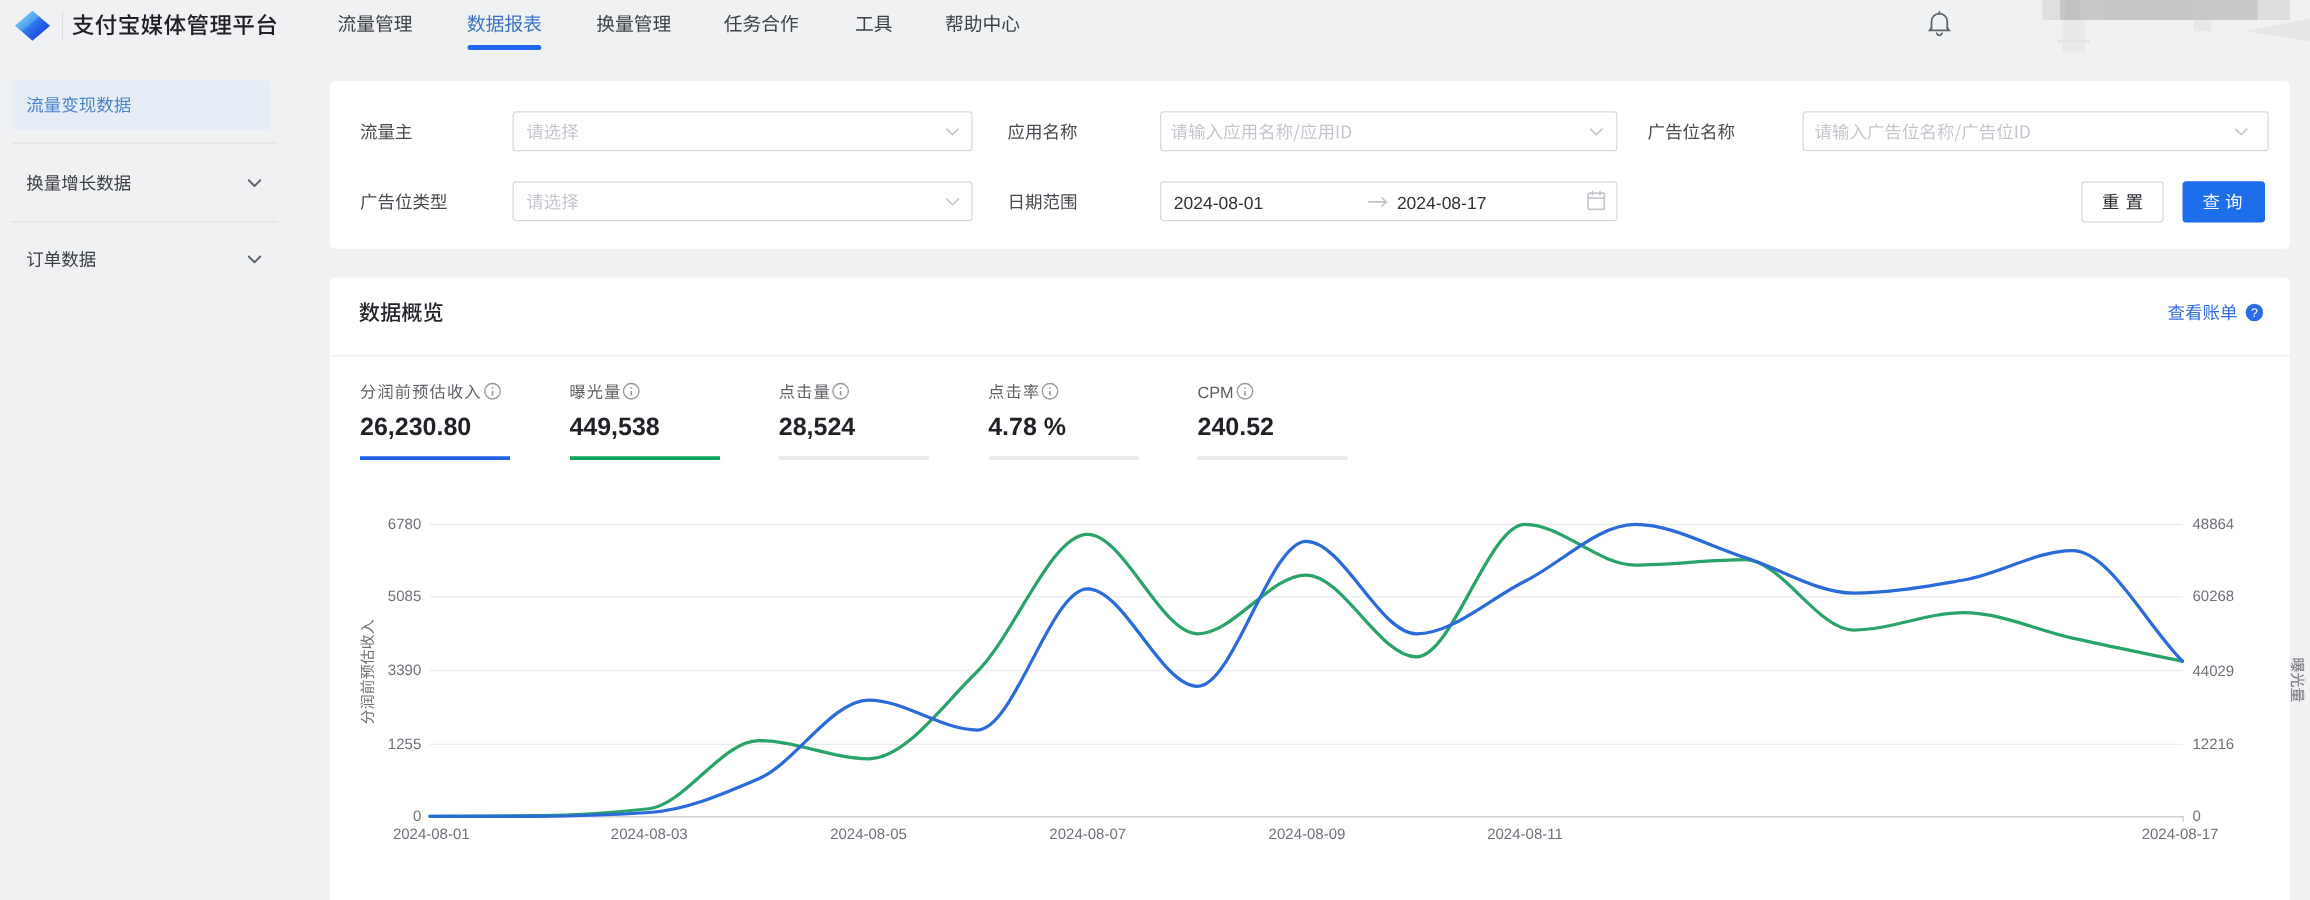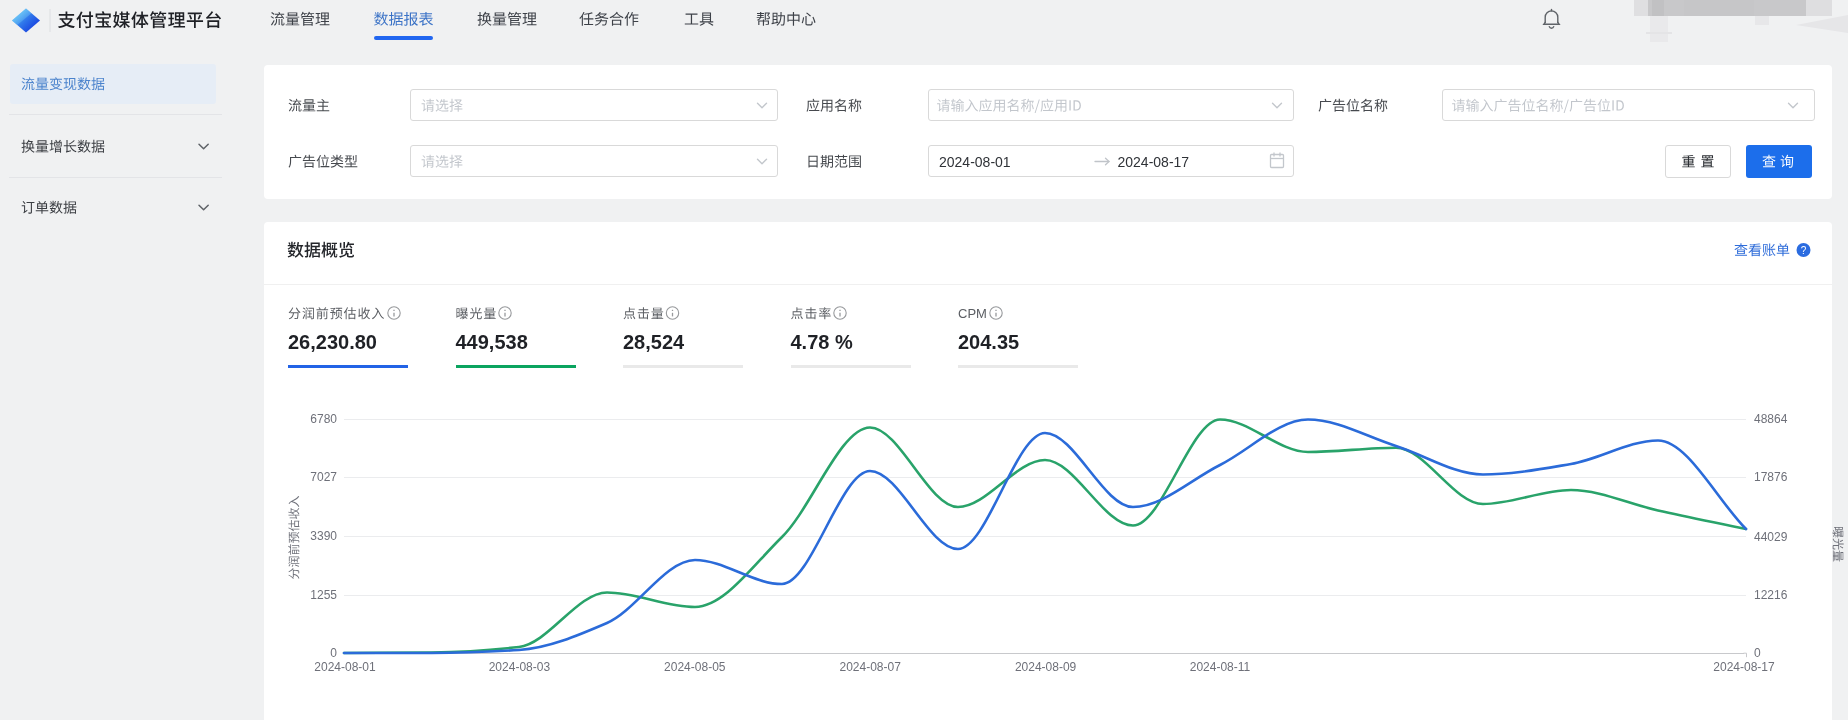--- a/index.html
+++ b/index.html
@@ -38,29 +38,29 @@
 <div style="position:absolute;left:1806px;top:0px;width:26px;height:16px;background:#dedee0;"></div>
 <div style="position:absolute;left:1650px;top:16px;width:18px;height:26px;background:#e9e9eb;"></div>
 <div style="position:absolute;left:1755px;top:16px;width:14px;height:9px;background:#e7e7e9;"></div>
 <div style="position:absolute;left:1646px;top:32px;width:26px;height:2px;background:#e4e4e6;"></div>
 <div style="position:absolute;top:152.5px;left:939px;font-family:&quot;Liberation Sans&quot;,sans-serif;font-size:14px;line-height:18px;color:#2f3237;font-weight:normal;letter-spacing:0;white-space:nowrap;">2024-08-01</div>
 <div style="position:absolute;top:152.5px;left:1117.5px;font-family:&quot;Liberation Sans&quot;,sans-serif;font-size:14px;line-height:18px;color:#2f3237;font-weight:normal;letter-spacing:0;white-space:nowrap;">2024-08-17</div>
 <div style="position:absolute;top:329.5px;left:288px;font-family:&quot;Liberation Sans&quot;,sans-serif;font-size:20px;line-height:24px;color:#1f2126;font-weight:bold;letter-spacing:0;white-space:nowrap;">26,230.80</div>
 <div style="position:absolute;top:329.5px;left:455.5px;font-family:&quot;Liberation Sans&quot;,sans-serif;font-size:20px;line-height:24px;color:#1f2126;font-weight:bold;letter-spacing:0;white-space:nowrap;">449,538</div>
 <div style="position:absolute;top:329.5px;left:623px;font-family:&quot;Liberation Sans&quot;,sans-serif;font-size:20px;line-height:24px;color:#1f2126;font-weight:bold;letter-spacing:0;white-space:nowrap;">28,524</div>
 <div style="position:absolute;top:329.5px;left:790.5px;font-family:&quot;Liberation Sans&quot;,sans-serif;font-size:20px;line-height:24px;color:#1f2126;font-weight:bold;letter-spacing:0;white-space:nowrap;">4.78 %</div>
-<div style="position:absolute;top:329.5px;left:958px;font-family:&quot;Liberation Sans&quot;,sans-serif;font-size:20px;line-height:24px;color:#1f2126;font-weight:bold;letter-spacing:0;white-space:nowrap;">204.35</div>
+<div style="position:absolute;top:329.5px;left:958px;font-family:&quot;Liberation Sans&quot;,sans-serif;font-size:20px;line-height:24px;color:#1f2126;font-weight:bold;letter-spacing:0;white-space:nowrap;">240.52</div>
 <div style="position:absolute;top:305px;left:958px;font-family:&quot;Liberation Sans&quot;,sans-serif;font-size:13px;line-height:17px;color:#5b5e63;font-weight:normal;letter-spacing:0;white-space:nowrap;">CPM</div>
 <div style="position:absolute;top:410.8px;left:337px;transform:translateX(-100%);font-family:&quot;Liberation Sans&quot;,sans-serif;font-size:12px;line-height:16px;color:#6e7079;font-weight:normal;letter-spacing:0;white-space:nowrap;">6780</div>
-<div style="position:absolute;top:469.4px;left:337px;transform:translateX(-100%);font-family:&quot;Liberation Sans&quot;,sans-serif;font-size:12px;line-height:16px;color:#6e7079;font-weight:normal;letter-spacing:0;white-space:nowrap;">7027</div>
+<div style="position:absolute;top:469.4px;left:337px;transform:translateX(-100%);font-family:&quot;Liberation Sans&quot;,sans-serif;font-size:12px;line-height:16px;color:#6e7079;font-weight:normal;letter-spacing:0;white-space:nowrap;">5085</div>
 <div style="position:absolute;top:528px;left:337px;transform:translateX(-100%);font-family:&quot;Liberation Sans&quot;,sans-serif;font-size:12px;line-height:16px;color:#6e7079;font-weight:normal;letter-spacing:0;white-space:nowrap;">3390</div>
 <div style="position:absolute;top:586.6px;left:337px;transform:translateX(-100%);font-family:&quot;Liberation Sans&quot;,sans-serif;font-size:12px;line-height:16px;color:#6e7079;font-weight:normal;letter-spacing:0;white-space:nowrap;">1255</div>
 <div style="position:absolute;top:645.2px;left:337px;transform:translateX(-100%);font-family:&quot;Liberation Sans&quot;,sans-serif;font-size:12px;line-height:16px;color:#6e7079;font-weight:normal;letter-spacing:0;white-space:nowrap;">0</div>
 <div style="position:absolute;top:410.8px;left:1754px;font-family:&quot;Liberation Sans&quot;,sans-serif;font-size:12px;line-height:16px;color:#6e7079;font-weight:normal;letter-spacing:0;white-space:nowrap;">48864</div>
-<div style="position:absolute;top:469.4px;left:1754px;font-family:&quot;Liberation Sans&quot;,sans-serif;font-size:12px;line-height:16px;color:#6e7079;font-weight:normal;letter-spacing:0;white-space:nowrap;">17876</div>
+<div style="position:absolute;top:469.4px;left:1754px;font-family:&quot;Liberation Sans&quot;,sans-serif;font-size:12px;line-height:16px;color:#6e7079;font-weight:normal;letter-spacing:0;white-space:nowrap;">60268</div>
 <div style="position:absolute;top:528.5px;left:1754px;font-family:&quot;Liberation Sans&quot;,sans-serif;font-size:12px;line-height:16px;color:#6e7079;font-weight:normal;letter-spacing:0;white-space:nowrap;">44029</div>
 <div style="position:absolute;top:586.6px;left:1754px;font-family:&quot;Liberation Sans&quot;,sans-serif;font-size:12px;line-height:16px;color:#6e7079;font-weight:normal;letter-spacing:0;white-space:nowrap;">12216</div>
 <div style="position:absolute;top:644.5px;left:1754px;font-family:&quot;Liberation Sans&quot;,sans-serif;font-size:12px;line-height:16px;color:#6e7079;font-weight:normal;letter-spacing:0;white-space:nowrap;">0</div>
 <div style="position:absolute;top:658.5px;left:345px;transform:translateX(-50%);font-family:&quot;Liberation Sans&quot;,sans-serif;font-size:12px;line-height:16px;color:#6e7079;font-weight:normal;letter-spacing:0;white-space:nowrap;">2024-08-01</div>
 <div style="position:absolute;top:658.5px;left:519.4px;transform:translateX(-50%);font-family:&quot;Liberation Sans&quot;,sans-serif;font-size:12px;line-height:16px;color:#6e7079;font-weight:normal;letter-spacing:0;white-space:nowrap;">2024-08-03</div>
 <div style="position:absolute;top:658.5px;left:694.8px;transform:translateX(-50%);font-family:&quot;Liberation Sans&quot;,sans-serif;font-size:12px;line-height:16px;color:#6e7079;font-weight:normal;letter-spacing:0;white-space:nowrap;">2024-08-05</div>
 <div style="position:absolute;top:658.5px;left:870.2px;transform:translateX(-50%);font-family:&quot;Liberation Sans&quot;,sans-serif;font-size:12px;line-height:16px;color:#6e7079;font-weight:normal;letter-spacing:0;white-space:nowrap;">2024-08-07</div>
 <div style="position:absolute;top:658.5px;left:1045.6px;transform:translateX(-50%);font-family:&quot;Liberation Sans&quot;,sans-serif;font-size:12px;line-height:16px;color:#6e7079;font-weight:normal;letter-spacing:0;white-space:nowrap;">2024-08-09</div>
 <div style="position:absolute;top:658.5px;left:1220px;transform:translateX(-50%);font-family:&quot;Liberation Sans&quot;,sans-serif;font-size:12px;line-height:16px;color:#6e7079;font-weight:normal;letter-spacing:0;white-space:nowrap;">2024-08-11</div>
 <div style="position:absolute;top:658.5px;left:1744px;transform:translateX(-50%);font-family:&quot;Liberation Sans&quot;,sans-serif;font-size:12px;line-height:16px;color:#6e7079;font-weight:normal;letter-spacing:0;white-space:nowrap;">2024-08-17</div>

